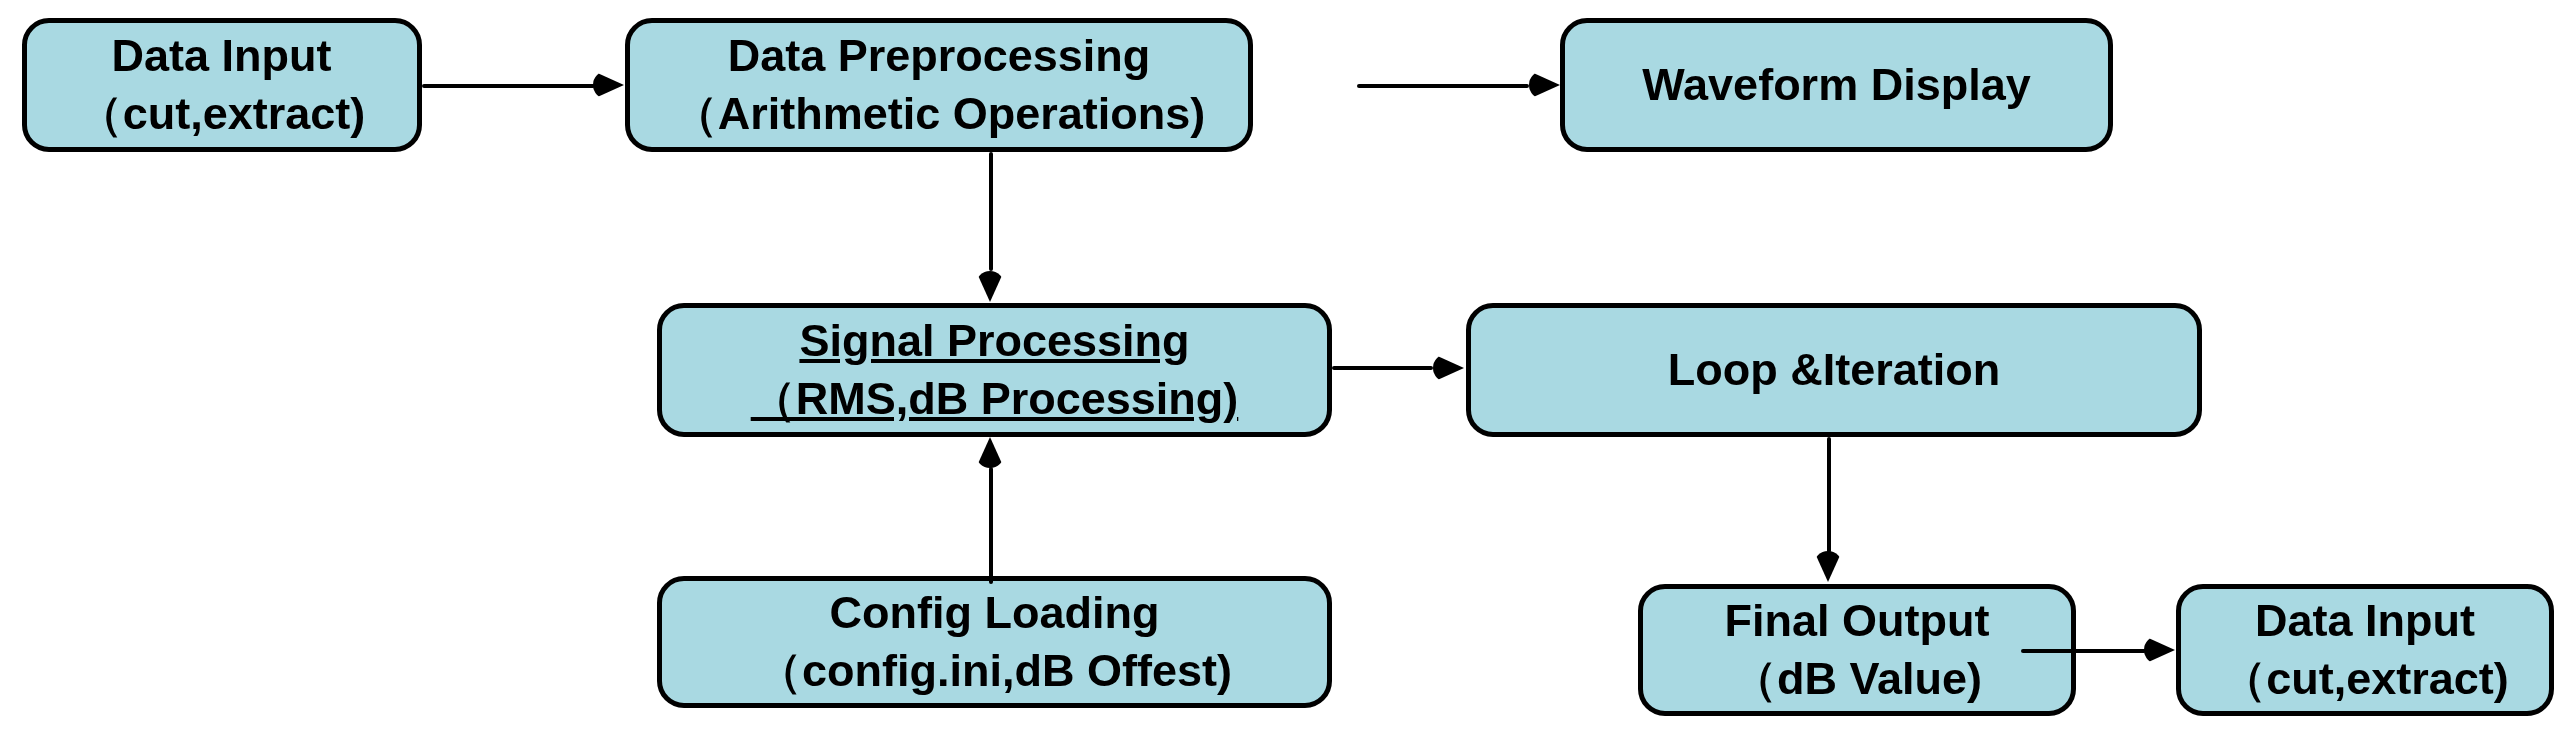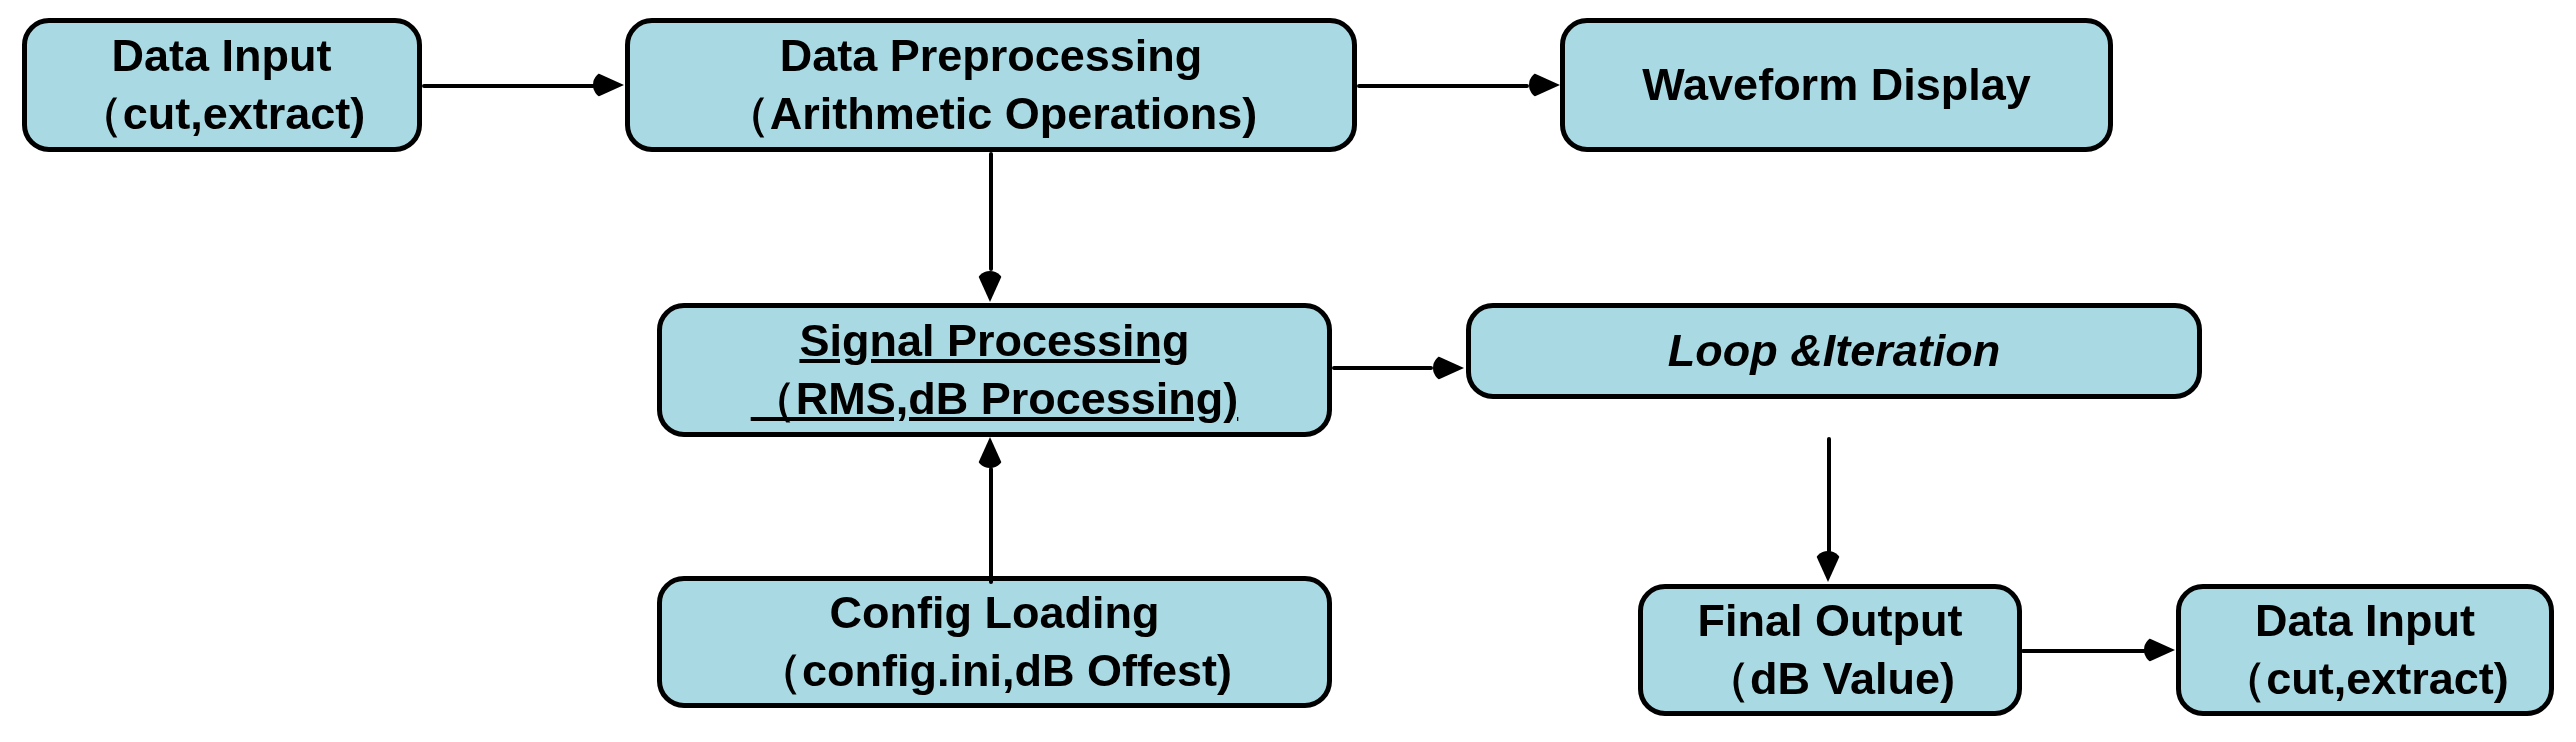--- a/index.html
+++ b/index.html
@@ -29,26 +29,26 @@
     align-items: center;
     justify-content: center;
     text-align: center;
     font-weight: bold;
     font-size: 45px;
     line-height: 58px;
     white-space: nowrap;
   }
   
   #n1 { left: 21.5px;   top: 18px;  width: 400px; height: 134px; }
-  #n2 { left: 625px;  top: 18px;  width: 732px; height: 134px; }
+  #n2 { left: 625px;  top: 18px;  width: 628px; height: 134px; }
   #n3 { left: 1560px; top: 18px;  width: 553px; height: 134px; justify-content: center; }
   #n4 { left: 657px;  top: 303px; width: 675px; height: 134px; text-decoration: underline; }
-  #n5 { left: 1466px; top: 303px; width: 736px; height: 96px; font-style: italic; }
+  #n5 { left: 1466px; top: 303px; width: 736px; height: 134px; }
   #n6 { left: 657px;  top: 576px; width: 675px; height: 132px; }
-  #n7 { left: 1638px; top: 584px; width: 384px; height: 132px; }
+  #n7 { left: 1638px; top: 584px; width: 438px; height: 132px; }
   #n8 { left: 2176px; top: 584px; width: 378px; height: 132px; }
 
   .edge-line {
     position: absolute;
     background: var(--arrow-color);
   }
   .arrowhead {
     position: absolute;
     width: 0;
     height: 0;

